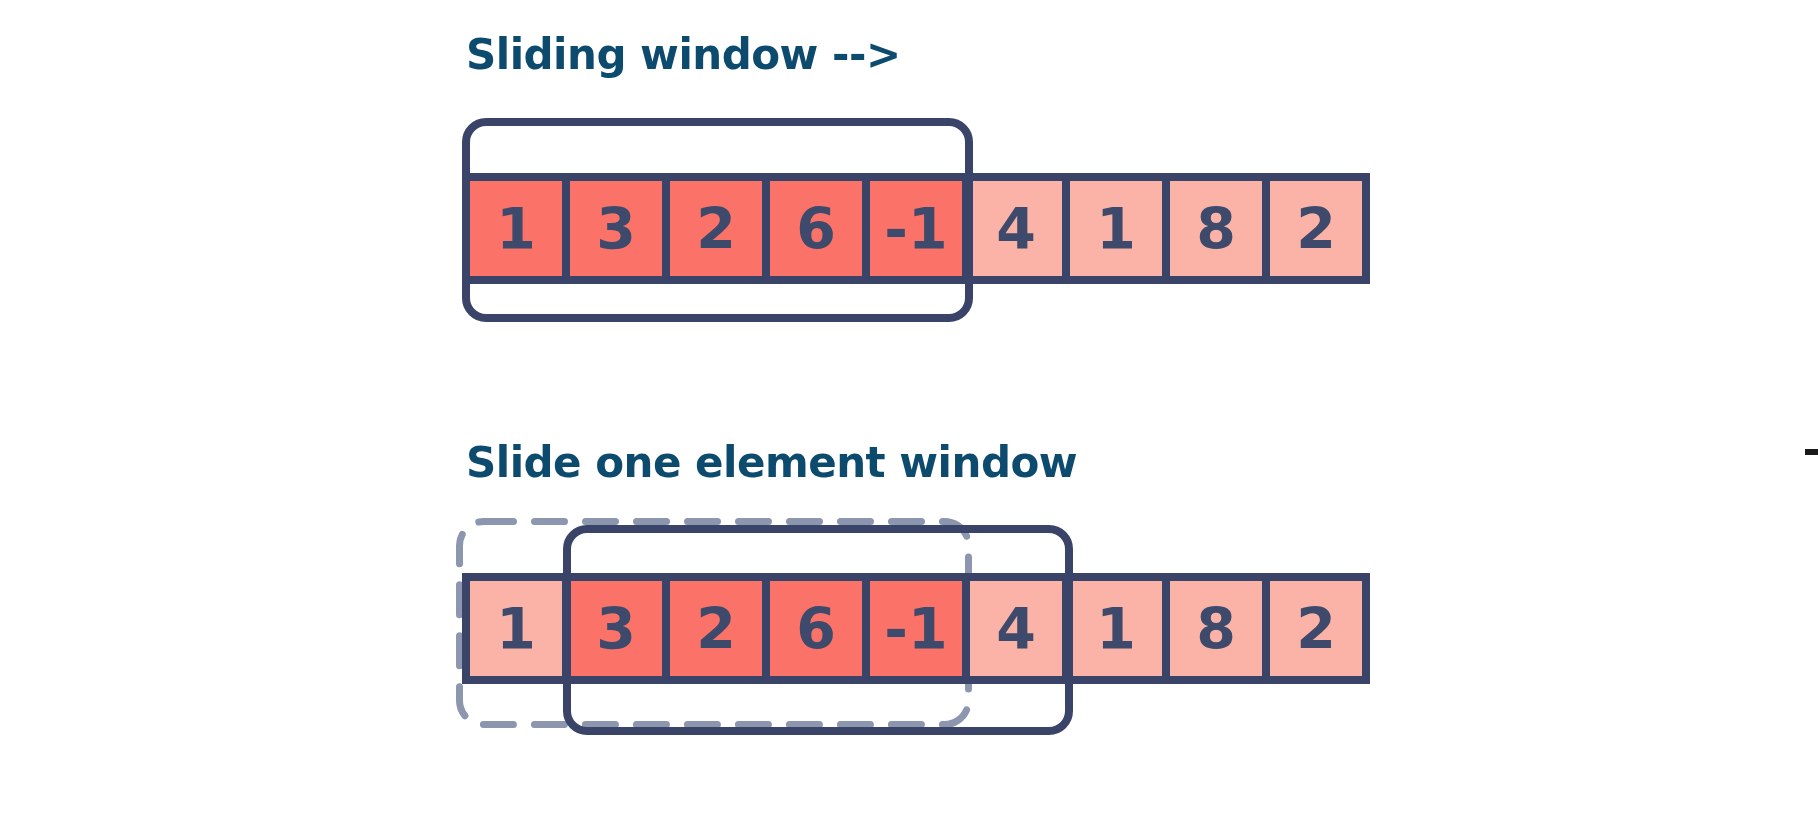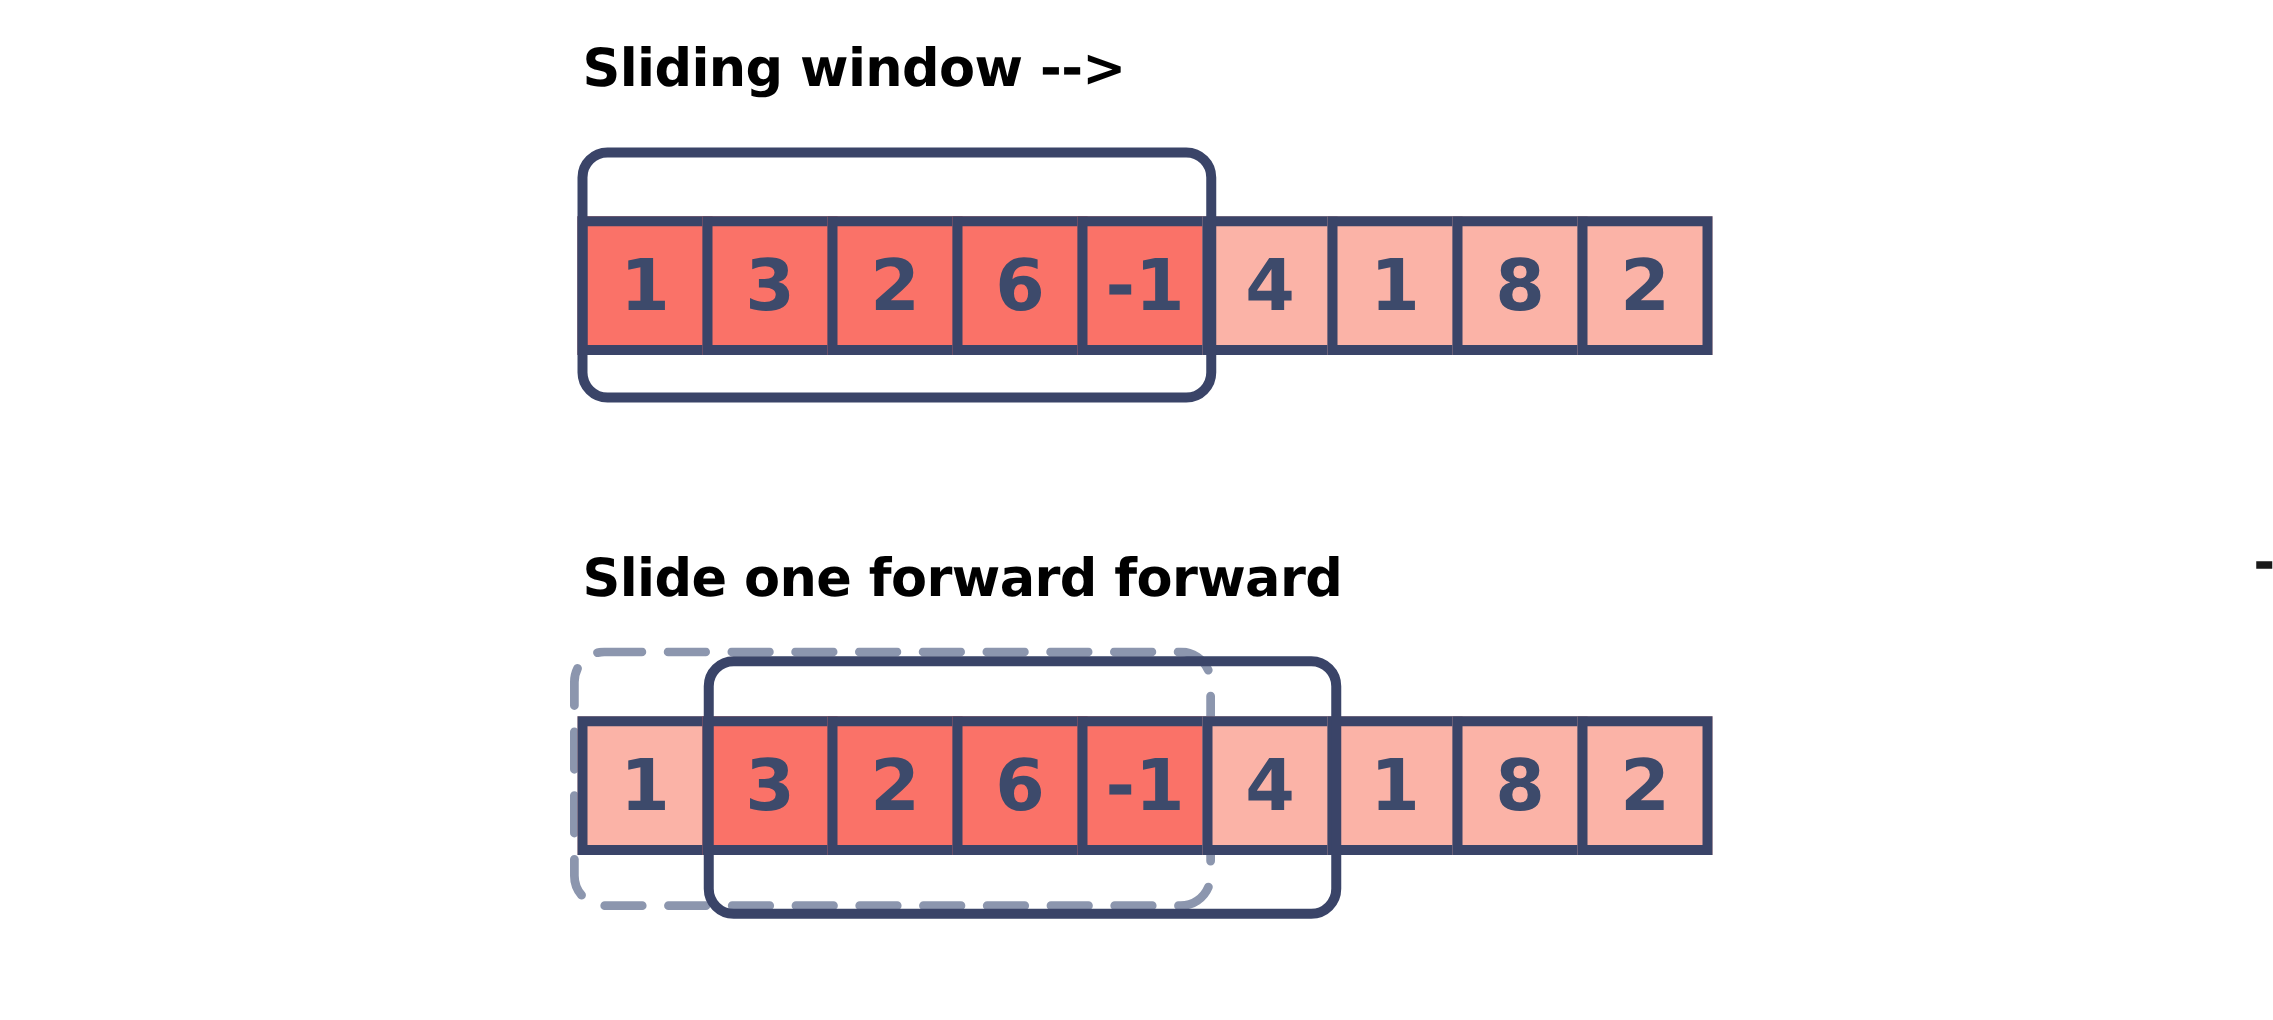--- a/index.html
+++ b/index.html
@@ -12,21 +12,21 @@
     width: 1818px;
     height: 816px;
     background: #ffffff;
     overflow: hidden;
   }
 
   
   .diagram-title {
     position: absolute;
     left: 466px;
-    color: #000000;
+    color: #0c4a6e;
     font-size: 42px;
     font-weight: 700;
     letter-spacing: -0.5px;
     white-space: nowrap;
   }
   .title-1 { top: 30px; }
   .title-2 { top: 438px; }
 
   
   .array-row {
@@ -97,21 +97,21 @@
       <div class="cell hot">3</div>
       <div class="cell hot">2</div>
       <div class="cell hot">6</div>
       <div class="cell hot">-1</div>
       <div class="cell cool">4</div>
       <div class="cell cool">1</div>
       <div class="cell cool">8</div>
       <div class="cell cool">2</div>
     </div>
 
-  <div class="diagram-title title-2">Slide one forward forward</div>
+  <div class="diagram-title title-2">Slide one element window</div>
 
   <svg class="window-2-old" width="516" height="210">
     <rect x="3.5" y="3.5" width="509" height="203" rx="24" ry="24" fill="none" stroke-width="7" stroke-dasharray="30 21" stroke-linecap="round" stroke="#8c96ae"></rect>
   </svg>
 
   <div class="window-outline window-2-new"></div>
 
   <div class="array-row array-row-2">
       <div class="cell cool">1</div>
       <div class="cell hot">3</div>

